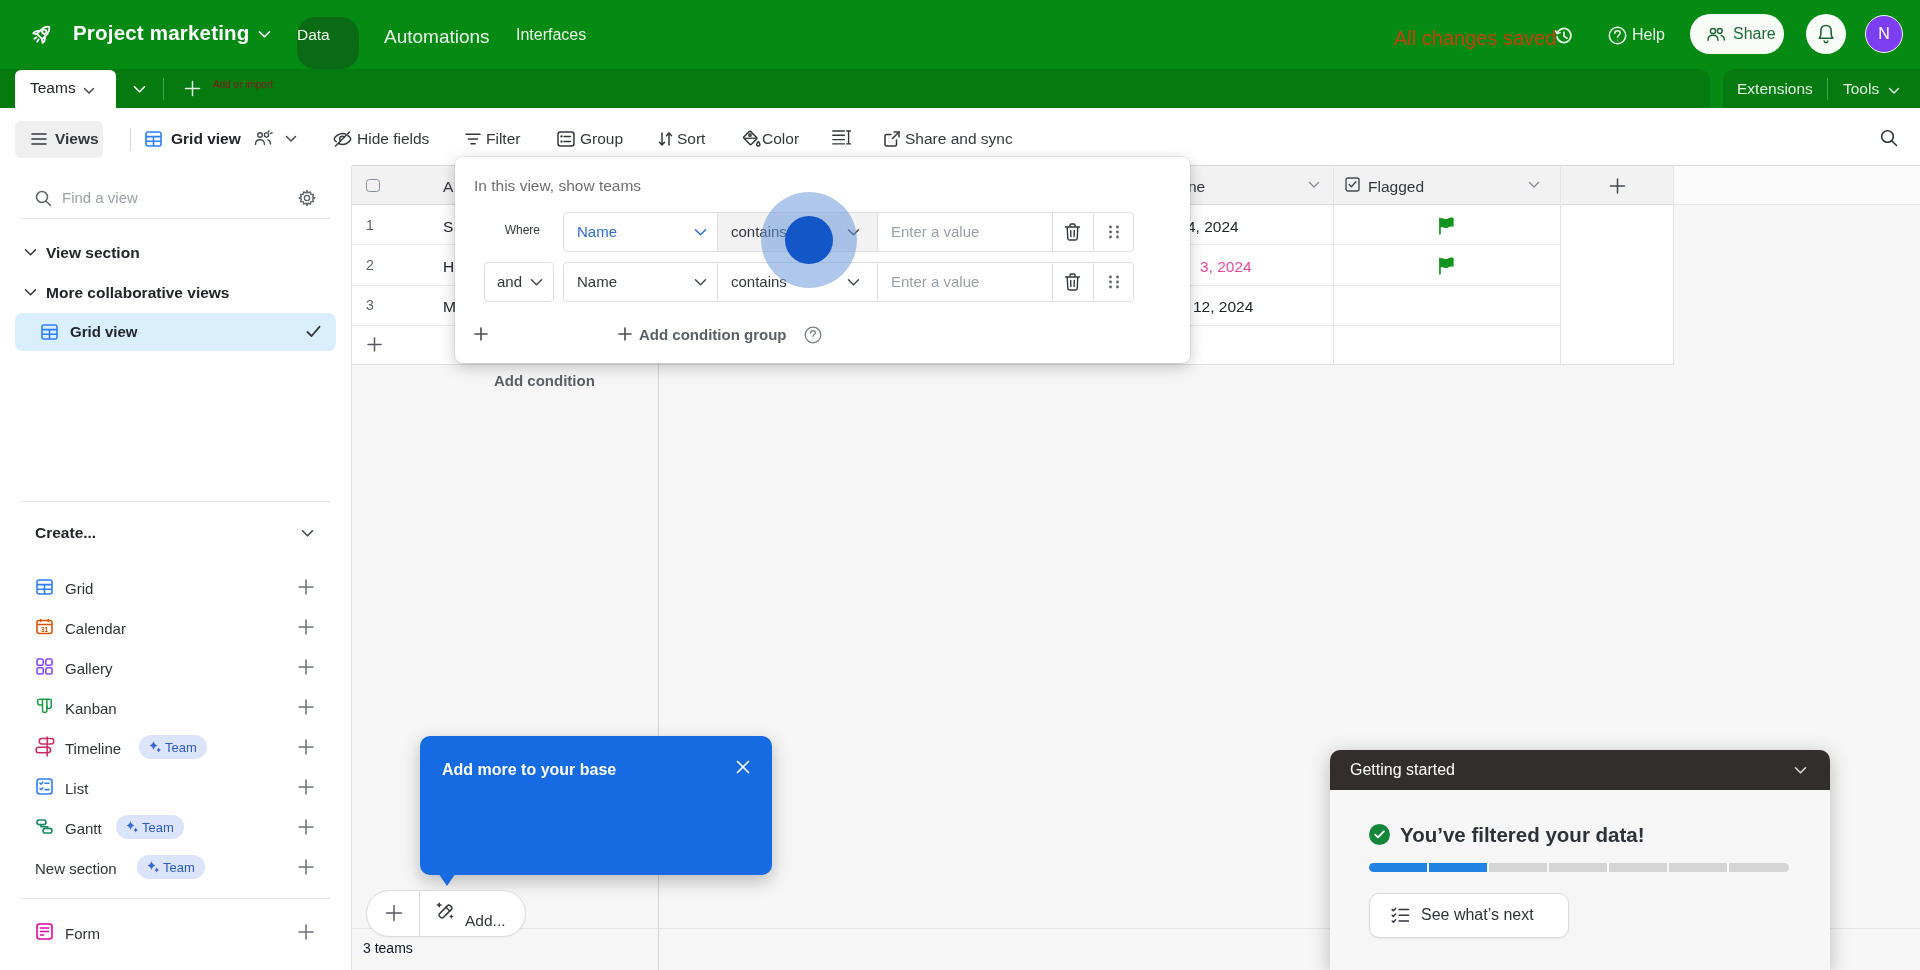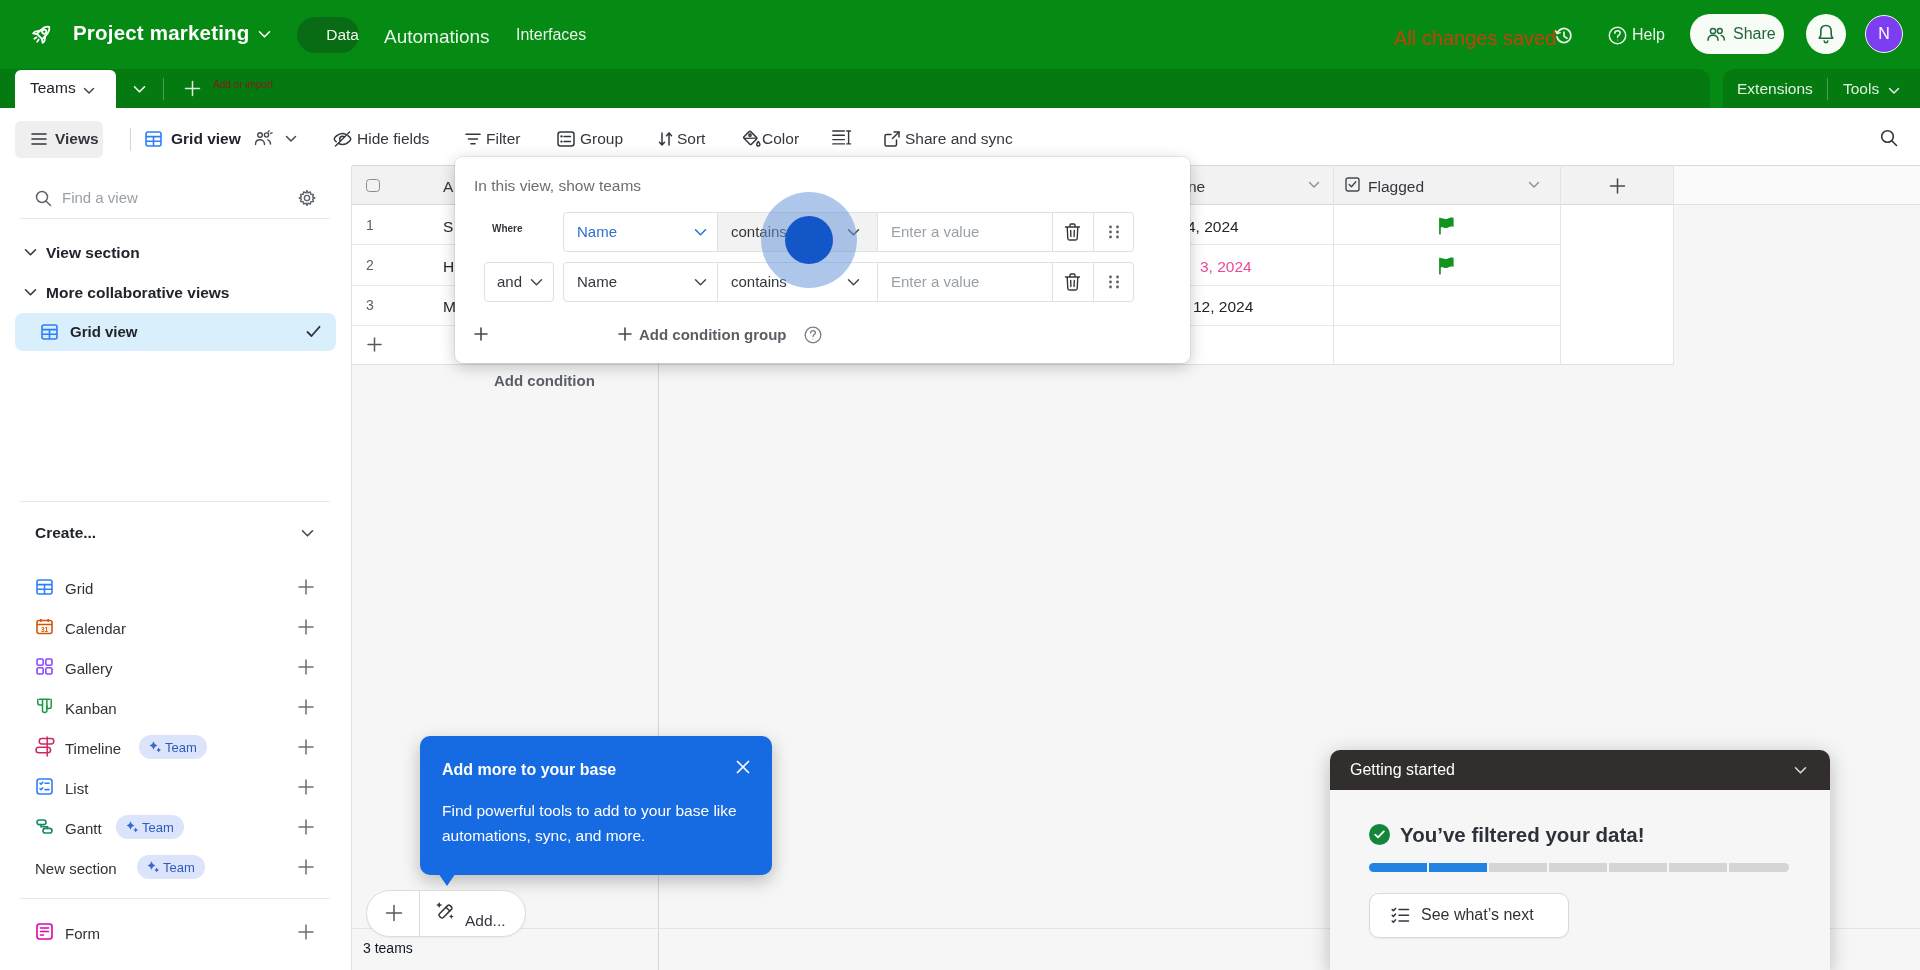--- a/index.html
+++ b/index.html
@@ -24,21 +24,21 @@
   <circle cx="14.5" cy="9.6" r="2.1"></circle>
   <path d="M10.8 11.8 L7.8 16 L7.8 18.6 L10.8 16.6"></path>
   <path d="M18.2 11.8 L21.2 16 L21.2 18.6 L18.2 16.6"></path>
   <path d="M13 19 L12.5 21.6 M16 19 L16.5 21.6"></path>
 </g>
 </svg>
 <div class="abs" style="left:73px;top:21px;font-size:20.5px;font-weight:bold;color:#fff;letter-spacing:0.2px;">Project marketing</div>
 <svg class="abs" style="left:258px;top:30px;" width="13" height="9" viewBox="0 0 13 9" fill="none" stroke="#fff" stroke-width="1.6" stroke-linecap="round" stroke-linejoin="round">
       <path d="M1.5 1.8 L6.5 6.8 L11.5 1.8"></path>
     </svg>
-<div class="abs" style="left:297px;top:17px;width:62px;height:36px;background:#096c15;border-radius:18px;color:#f2faf0;font-size:15.5px;line-height:36px;text-align:right;">Data</div>
+<div class="abs" style="left:297px;top:17px;width:62px;height:52px;background:#096c15;border-radius:18px;color:#f2faf0;font-size:15.5px;line-height:36px;text-align:left;">Data</div>
 <div class="abs" style="left:384px;top:26px;color:#eaf6ea;font-size:19px;">Automations</div>
 <div class="abs" style="left:516px;top:26px;color:#eaf6ea;font-size:16px;">Interfaces</div>
 <div class="abs" style="left:1394px;top:27px;color:#c2410c;font-size:20px;">All changes saved</div>
 <svg class="abs" style="left:1554px;top:26px;" width="20" height="20" viewBox="0 0 20 20" fill="none" stroke="#e8f4e8" stroke-width="1.7" stroke-linecap="round" stroke-linejoin="round">
   <path d="M3.2 7.4 A7 7 0 1 1 3 10.8"></path>
       <path d="M1.6 4.8 L3.2 7.6 L6.2 6.6" stroke-width="1.5"></path>
       <path d="M10 6.2 L10 10.3 L13 12.2"></path>
 </svg>
 <svg class="abs" style="left:1608px;top:26px;" width="19" height="19" viewBox="0 0 19 19" fill="none" stroke="#eaf6ea" stroke-width="1.5">
   <circle cx="9.5" cy="9.5" r="8.2"></circle>
@@ -332,21 +332,21 @@
     </svg>
 
 <svg class="abs" style="left:367px;top:337px;" width="15" height="15" viewBox="0 0 15 15" fill="none" stroke="#55595f" stroke-width="1.5" stroke-linecap="round">
       <path d="M7.5 1 L7.5 14 M1 7.5 L14 7.5"></path>
     </svg>
 
 <div class="abs" style="left:352px;top:928px;width:1568px;height:1px;background:#e4e4e4;"></div>
 
 <div class="abs" id="fpopup" style="left:455px;top:157px;width:735px;height:206px;background:#fff;border-radius:8px;box-shadow:0 0 0 1px rgba(0,0,0,0.06),0 4px 16px rgba(0,0,0,0.22);"></div>
 <div class="abs" style="left:474px;top:177px;color:#6e6e6e;font-size:15.5px;">In this view, show teams</div>
-<div class="abs" style="left:492px;top:223px;width:48px;color:#33373d;font-size:10px;font-weight:bold;">Where</div>
+<div class="abs" style="left:492px;top:223px;width:48px;color:#33373d;font-size:12px;text-align:right;">Where</div>
 
 <div class="abs" style="left:563px;top:212px;width:571px;height:40px;border:1px solid #dde0e4;border-radius:4px;box-sizing:border-box;"></div>
 <div class="abs" style="left:717px;top:213px;width:160px;height:38px;background:#f2f2f2;"></div>
 <div class="abs" style="left:717px;top:212px;width:1px;height:40px;background:#dde0e4;"></div>
 <div class="abs" style="left:877px;top:212px;width:1px;height:40px;background:#dde0e4;"></div>
 <div class="abs" style="left:1052px;top:212px;width:1px;height:40px;background:#dde0e4;"></div>
 <div class="abs" style="left:1093px;top:212px;width:1px;height:40px;background:#dde0e4;"></div>
 <div class="abs" style="left:577px;top:223px;color:#2e6fd0;font-size:15px;">Name</div>
 <svg class="abs" style="left:694px;top:228px;" width="13" height="9" viewBox="0 0 13 9" fill="none" stroke="#2373db" stroke-width="1.5" stroke-linecap="round" stroke-linejoin="round">
       <path d="M1.5 1.8 L6.5 6.8 L11.5 1.8"></path>
@@ -417,21 +417,20 @@
 
 <div class="abs" style="left:761px;top:192px;width:96px;height:96px;border-radius:50%;background:rgba(102,148,216,0.52);"></div>
 <div class="abs" style="left:785px;top:216px;width:48px;height:48px;border-radius:50%;background:#1356c8;"></div>
 
 <div class="abs" style="left:420px;top:736px;width:352px;height:139px;background:#166be2;border-radius:10px;box-shadow:0 6px 18px rgba(0,0,0,0.25);"></div>
 <div class="abs" style="left:436px;top:870px;width:0;height:0;border-left:11px solid transparent;border-right:11px solid transparent;border-top:16px solid #166be2;"></div>
 <div class="abs" style="left:442px;top:761px;color:#fff;font-size:16px;font-weight:bold;">Add more to your base</div>
 <svg class="abs" style="left:736px;top:760px;" width="14" height="14" viewBox="0 0 14 14" fill="none" stroke="#fff" stroke-width="1.7" stroke-linecap="round">
       <path d="M1.5 1.5 L12.5 12.5 M12.5 1.5 L1.5 12.5"></path>
     </svg>
-<div class="abs" style="left:442px;top:798px;width:330px;color:#fff;font-size:15.5px;line-height:25px;">Find powerful tools to add to your base like automations, sync, and more.</div>
 
 <div class="abs" style="left:366px;top:890px;width:160px;height:47px;background:#fff;border:1px solid #dcdcdc;border-radius:23.5px;box-sizing:border-box;box-shadow:0 1px 2px rgba(0,0,0,0.05);"></div>
 <div class="abs" style="left:419px;top:890px;width:1px;height:47px;background:#dcdcdc;"></div>
 <svg class="abs" style="left:385px;top:904px;" width="18" height="18" viewBox="0 0 18 18" fill="none" stroke="#55595f" stroke-width="1.5" stroke-linecap="round">
       <path d="M9 1.5 L9 16.5 M1.5 9 L16.5 9"></path>
     </svg>
 <svg class="abs" style="left:435px;top:902px;" width="21" height="20" viewBox="0 0 21 20" fill="none" stroke="#33373d" stroke-width="1.5" stroke-linecap="round" stroke-linejoin="round">
       <path d="M12.6 3.6 C13.3 2.9 14.4 2.9 15.1 3.6 L16.4 4.9 C17.1 5.6 17.1 6.7 16.4 7.4 L8.3 15.5 C7.6 16.2 6.5 16.2 5.8 15.5 L4.5 14.2 C3.8 13.5 3.8 12.4 4.5 11.7 Z"></path>
       <path d="M11 5.2 L14.8 9"></path>
       <path d="M4.2 1.2 L4.2 4.8 M2.4 3 L6 3"></path>

